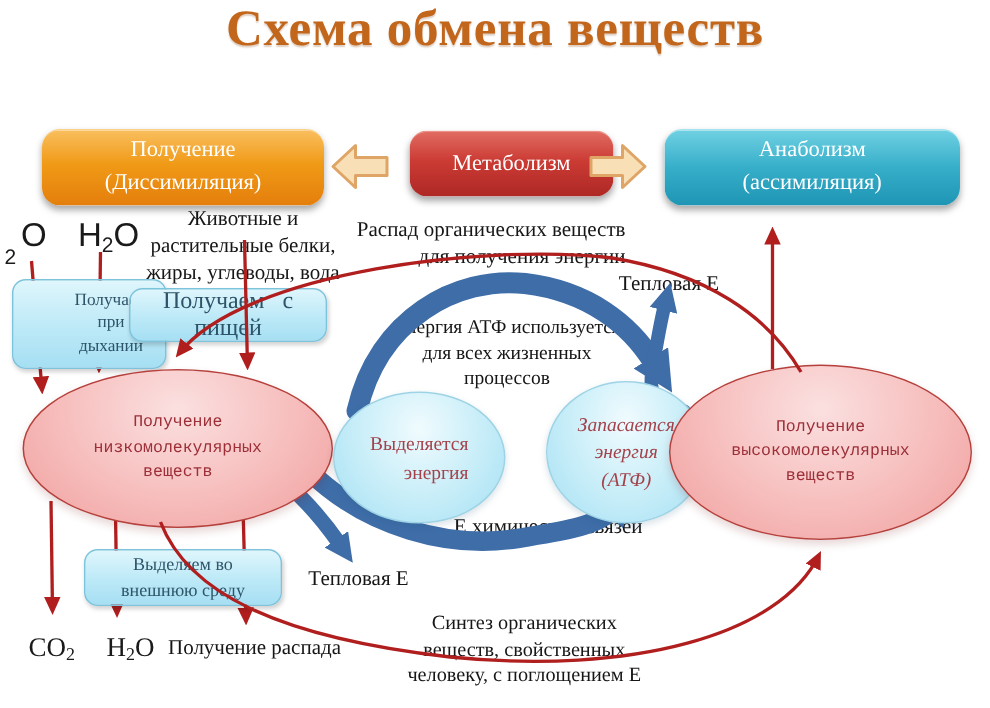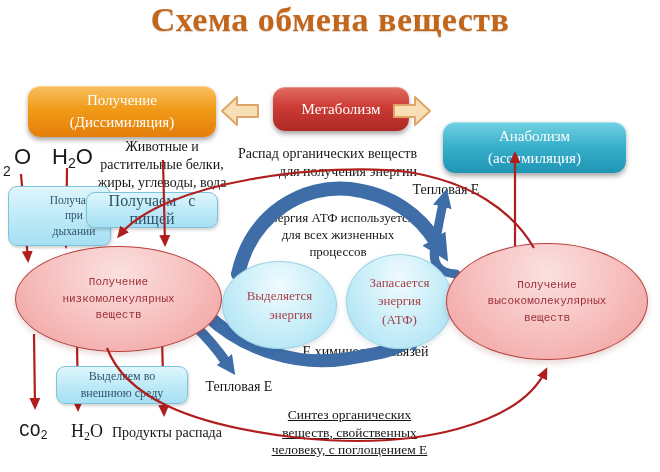--- a/index.html
+++ b/index.html
@@ -62,21 +62,21 @@
   <svg class="abs z2" style="left:220px;top:94px;" width="40" height="34" viewBox="0 0 40 34">
     <path d="M38 11 L17 11 L17 3 L2 17 L17 31 L17 23 L38 23 Z" fill="#F9DFB6" stroke="#DFA566" stroke-width="2" stroke-linejoin="round"></path>
   </svg>
 
   <div class="abs flowbox redbox z2" style="left:273px;top:87px;width:136px;height:43px;">Метаболизм</div>
 
   <svg class="abs z2" style="left:392px;top:94px;" width="40" height="34" viewBox="0 0 40 34">
     <path d="M2 11 L23 11 L23 3 L38 17 L23 31 L23 23 L2 23 Z" fill="#F9DFB6" stroke="#DFA566" stroke-width="2" stroke-linejoin="round"></path>
   </svg>
 
-  <div class="abs flowbox teal z2" style="left:443px;top:86px;width:183px;height:50px;margin-top:36px;">Анаболизм
+  <div class="abs flowbox teal z2" style="left:443px;top:86px;width:197px;height:50px;">Анаболизм
 (ассимиляция)</div>
 
   <div class="abs formula z2" style="left:14px;top:144px;font-size:22px;">
     <span>O</span>
   </div>
   <div class="abs formula z2" style="left:3px;top:163px;font-size:14px;">2</div>
   <div class="abs formula z2" style="left:52px;top:144px;font-size:22px;">
     <span>H</span><span style="font-size:14px;vertical-align:-4px;">2</span><span>O</span>
   </div>
 
@@ -112,21 +112,21 @@
       <path d="M 456 274 C 437 273, 432 262, 435 246 C 438 228, 440 216, 443 204" stroke-width="9" marker-end="url(#bhSmall)"></path>
       <path d="M 166 304 C 186 316, 207 335, 226 362" stroke-width="10" marker-end="url(#bhSmall)"></path>
     </g>
   </svg>
 
   <div class="abs ellipse pinkell z4" style="left:15px;top:246px;width:205px;height:104px;">Получение
 низкомолекулярных
 веществ</div>
   <div class="abs ellipse bluell z4" style="left:222px;top:261px;width:113px;height:86px;text-align:right;">Выделяется
 энергия</div>
-  <div class="abs ellipse bluell z4" style="left:346px;top:254px;width:105px;height:93px;line-height:1.4;">Запасается
+  <div class="abs ellipse bluell z4" style="left:364px;top:254px;width:105px;height:93px;line-height:1.4;font-style:italic;">Запасается
 энергия
 (АТФ)</div>
   <div class="abs ellipse pinkell z4" style="left:446px;top:243px;width:200px;height:115px;">Получение
 высокомолекулярных
 веществ</div>
 
   <svg class="layer z5" width="660" height="472">
     <defs>
       <marker id="rh3" markerUnits="userSpaceOnUse" markerWidth="12" markerHeight="11" refX="9" refY="5.5" orient="auto">
         <path d="M0,0 L12,5.5 L0,11 z" fill="#B01E1E"></path>
@@ -138,25 +138,25 @@
       <path d="M 515 246 L 515 154" marker-end="url(#rh3)"></path>
       <path d="M 107 348 C 125 395, 185 425, 300 438 C 420 450, 520 424, 546 370" marker-end="url(#rh3)"></path>
     </g>
   </svg>
 
   <div class="abs lbl z2" style="left:283px;top:343px;width:165px;">Е химических связей</div>
   <div class="abs lbl z2" style="left:198px;top:378px;width:82px;">Тепловая Е</div>
   <div class="abs infobox z2" style="left:56px;top:366px;width:130px;height:36px;font-size:12px;line-height:1.4;">Выделяем во
 внешнюю среду</div>
 
-  <div class="abs z2" style="left:19px;top:421px;font-size:18px;color:#1a1a1a;font-family:Liberation Mono, monospace;">
+  <div class="abs z2" style="left:19px;top:421px;font-size:18px;color:#1a1a1a;">
     <span>CO</span><span style="font-size:12px;vertical-align:-3px;">2</span>
   </div>
   <div class="abs z2" style="left:71px;top:421px;font-size:18px;color:#1a1a1a;">
     <span>H</span><span style="font-size:12px;vertical-align:-3px;">2</span><span>O</span>
   </div>
-  <div class="abs lbl z2" style="left:112px;top:424px;width:118px;text-align:left;">Продукты распада</div>
+  <div class="abs lbl z2" style="left:112px;top:424px;width:118px;text-align:left;">Получение распада</div>
 
-  <div class="abs lbl z2" style="left:262px;top:406px;width:175px;font-size:13.5px;text-decoration:underline;">Синтез органических
+  <div class="abs lbl z2" style="left:262px;top:406px;width:175px;font-size:13.5px;">Синтез органических
 веществ, свойственных
 человеку, с поглощением Е</div>
 
 </div>
 
 </body></html>

